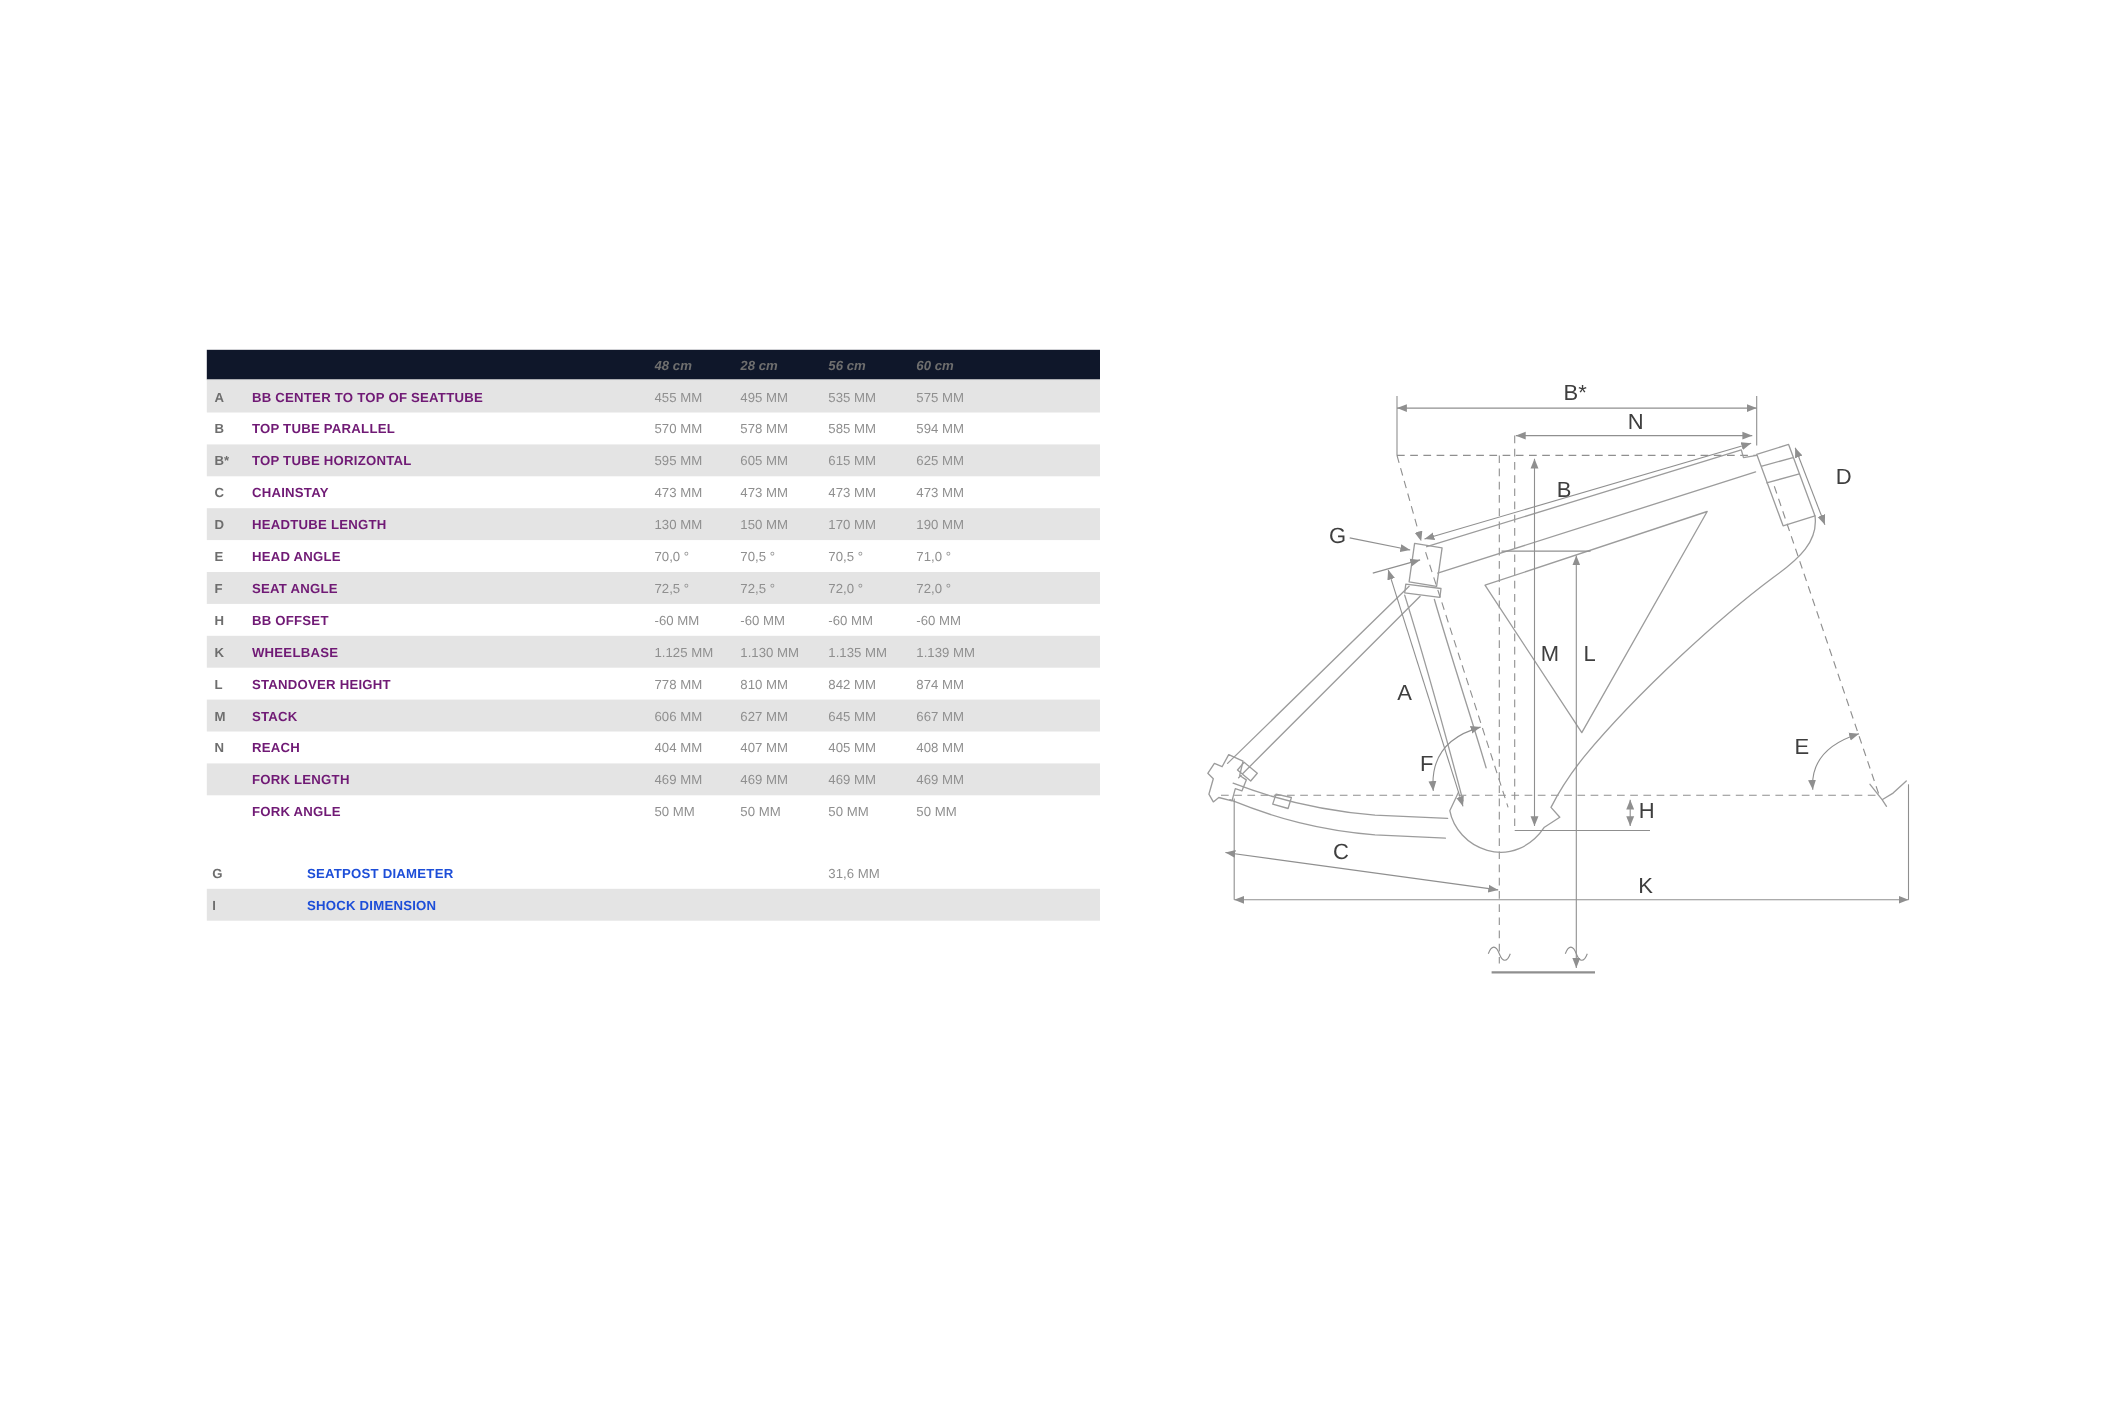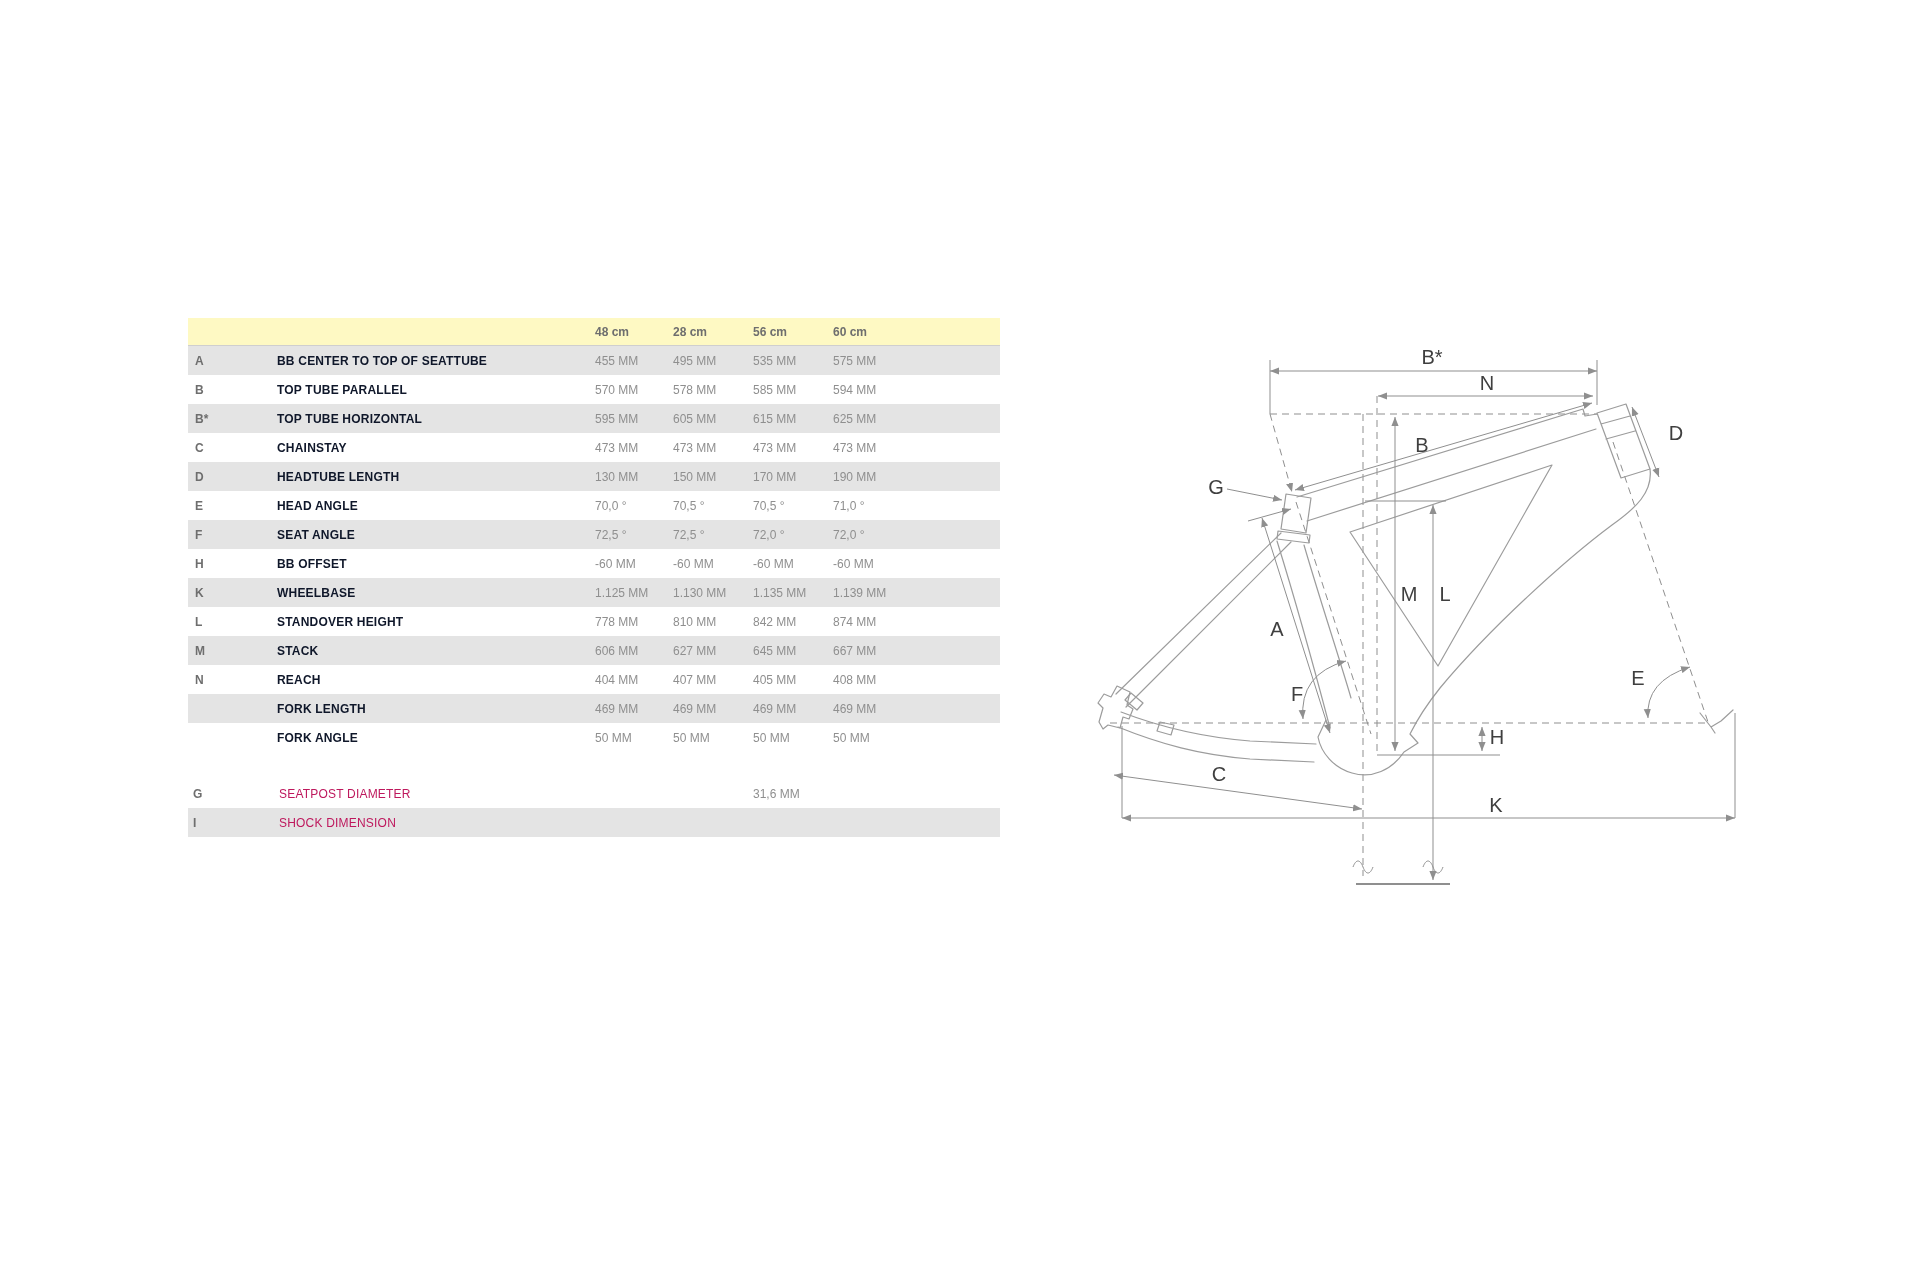--- a/index.html
+++ b/index.html
@@ -6,30 +6,30 @@
   body{
     width:1920px;height:1280px;position:relative;background:#ffffff;
     font-family:"Liberation Sans",sans-serif;overflow:hidden;
   }
   
   .tables{position:absolute;left:188px;top:318px;width:812px;}
   .grow{display:grid;grid-template-columns:41px 366px 78px 80px 80px 167px;
         height:29px;align-items:center;font-size:12px;color:#8f8f8f;}
   .grow .c{overflow:hidden;white-space:nowrap;}
   .grow .key{padding-left:7px;color:#6e6e6e;font-weight:700;}
-  .grow .label{color:#0f172a;font-weight:700;letter-spacing:.2px;margin-left:48px;}
-  .grow.header{height:27px;background:#fef9c3;}
+  .grow .label{color:#701a75;font-weight:700;letter-spacing:.2px;}
+  .grow.header{height:27px;background:#0f172a;font-style:italic;}
   .grow.header .val{color:#6e6e6e;font-weight:700;}
   .shaded{background:#e4e4e4;}
   #geo-rows{border-top:1px solid #cfcfcf;}
   .spec{margin-top:27px;}
   .srow{display:grid;grid-template-columns:91px 474px 247px;
         height:29px;align-items:center;font-size:12px;color:#8f8f8f;}
   .srow .key{padding-left:5px;color:#6e6e6e;font-weight:700;}
-  .srow .label{color:#be185d;font-weight:400;letter-spacing:.2px;}
+  .srow .label{color:#1d4ed8;font-weight:700;letter-spacing:.2px;}
   
   svg{position:absolute;left:0;top:0;}
   .frame{stroke:var(--frame-line,#9c9c9c);fill:none;stroke-width:1.2;
          stroke-linejoin:round;stroke-linecap:round;}
   .dim{stroke:var(--dimension-line,#8f8f8f);fill:none;stroke-width:1;}
   .dash{stroke:var(--dimension-line,#9a9a9a);fill:none;stroke-width:1;stroke-dasharray:7 5;}
   .thick{stroke-width:2;}
   text.dimlabel{font-family:"Liberation Sans",sans-serif;font-size:20px;
                 fill:var(--label-text,#3f3f3f);text-anchor:middle;}
 </style>

